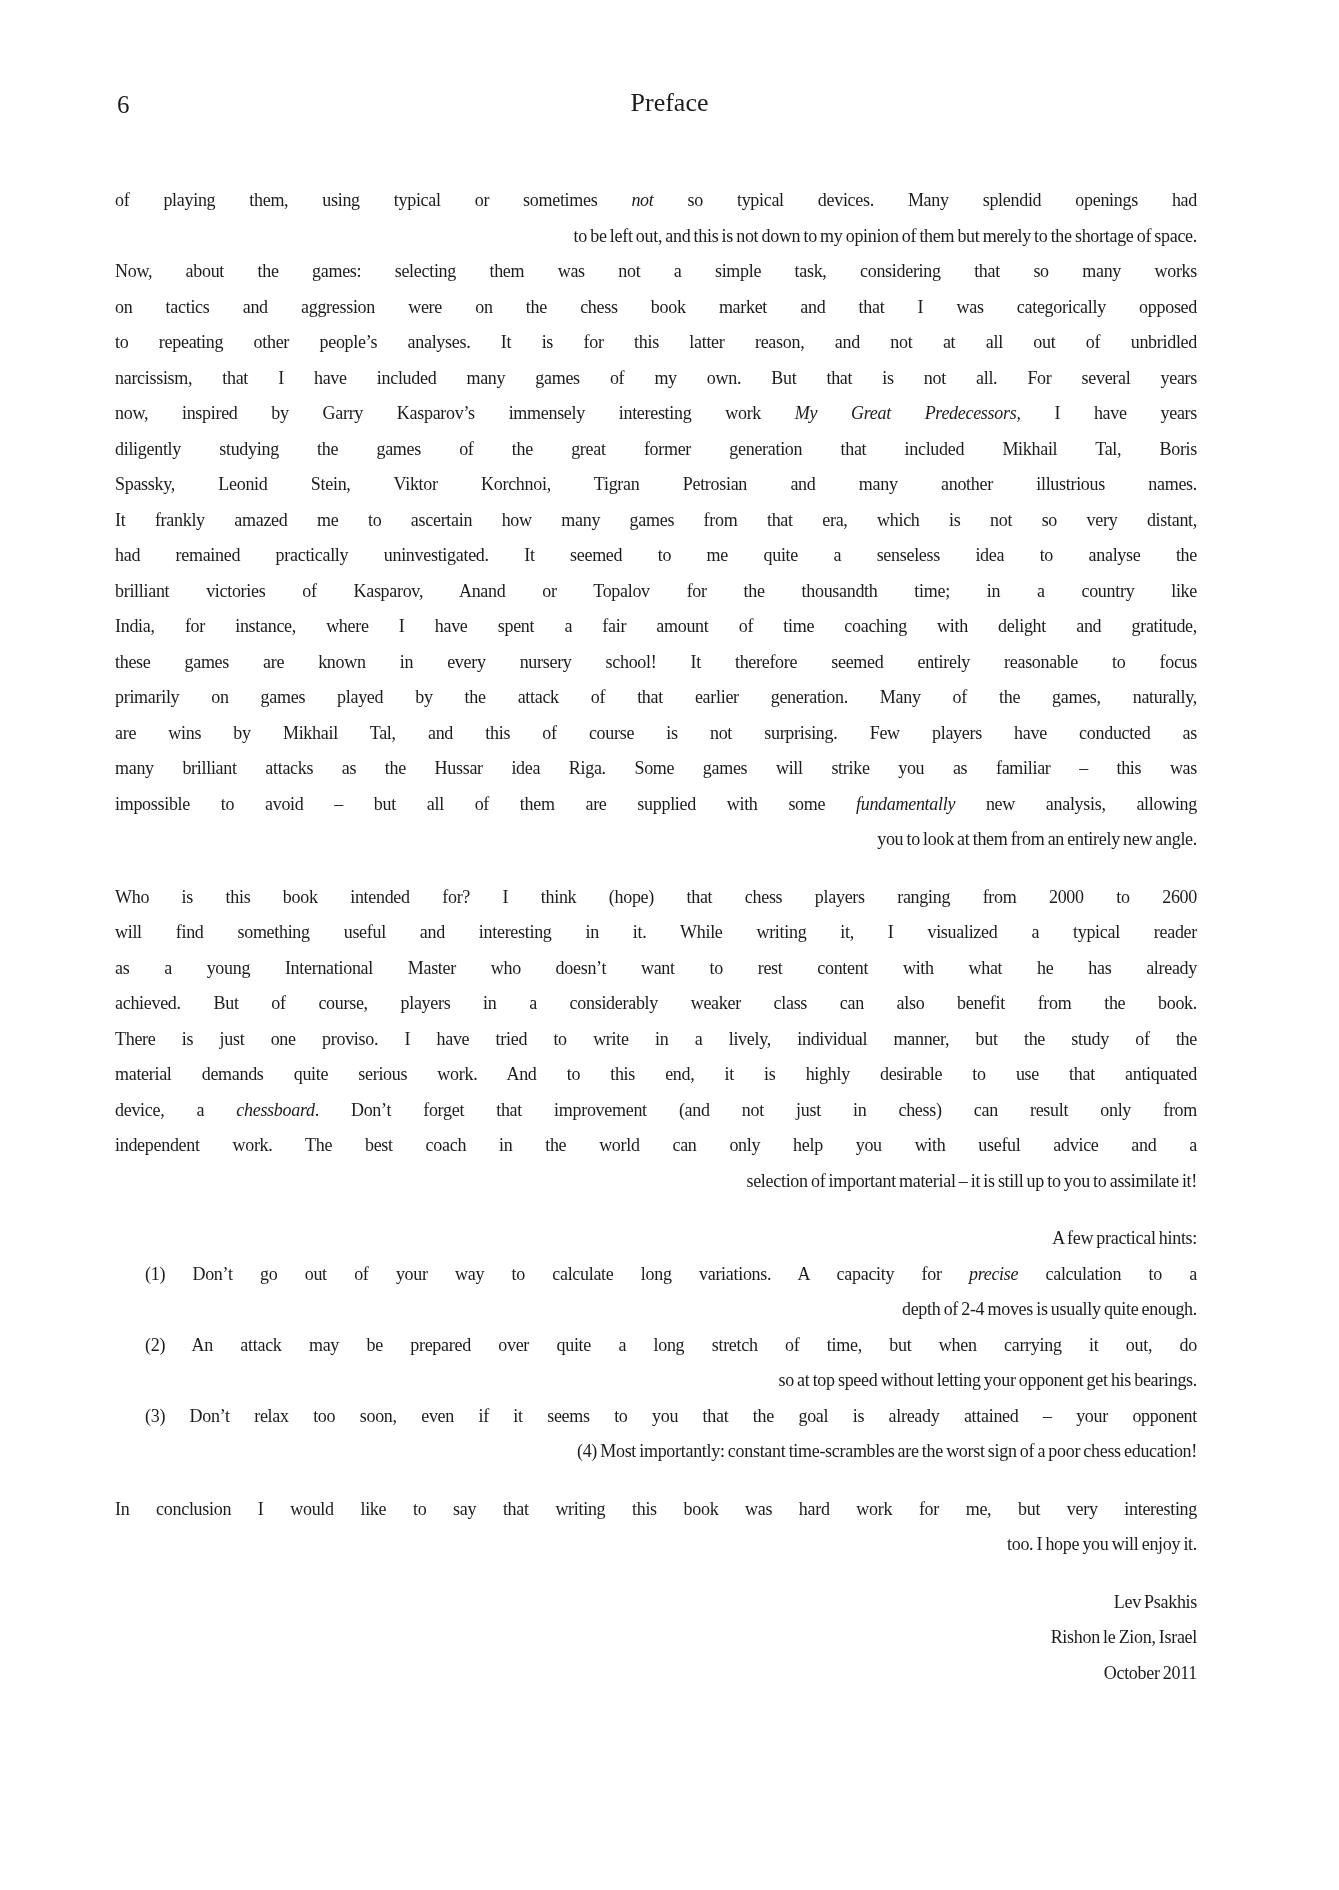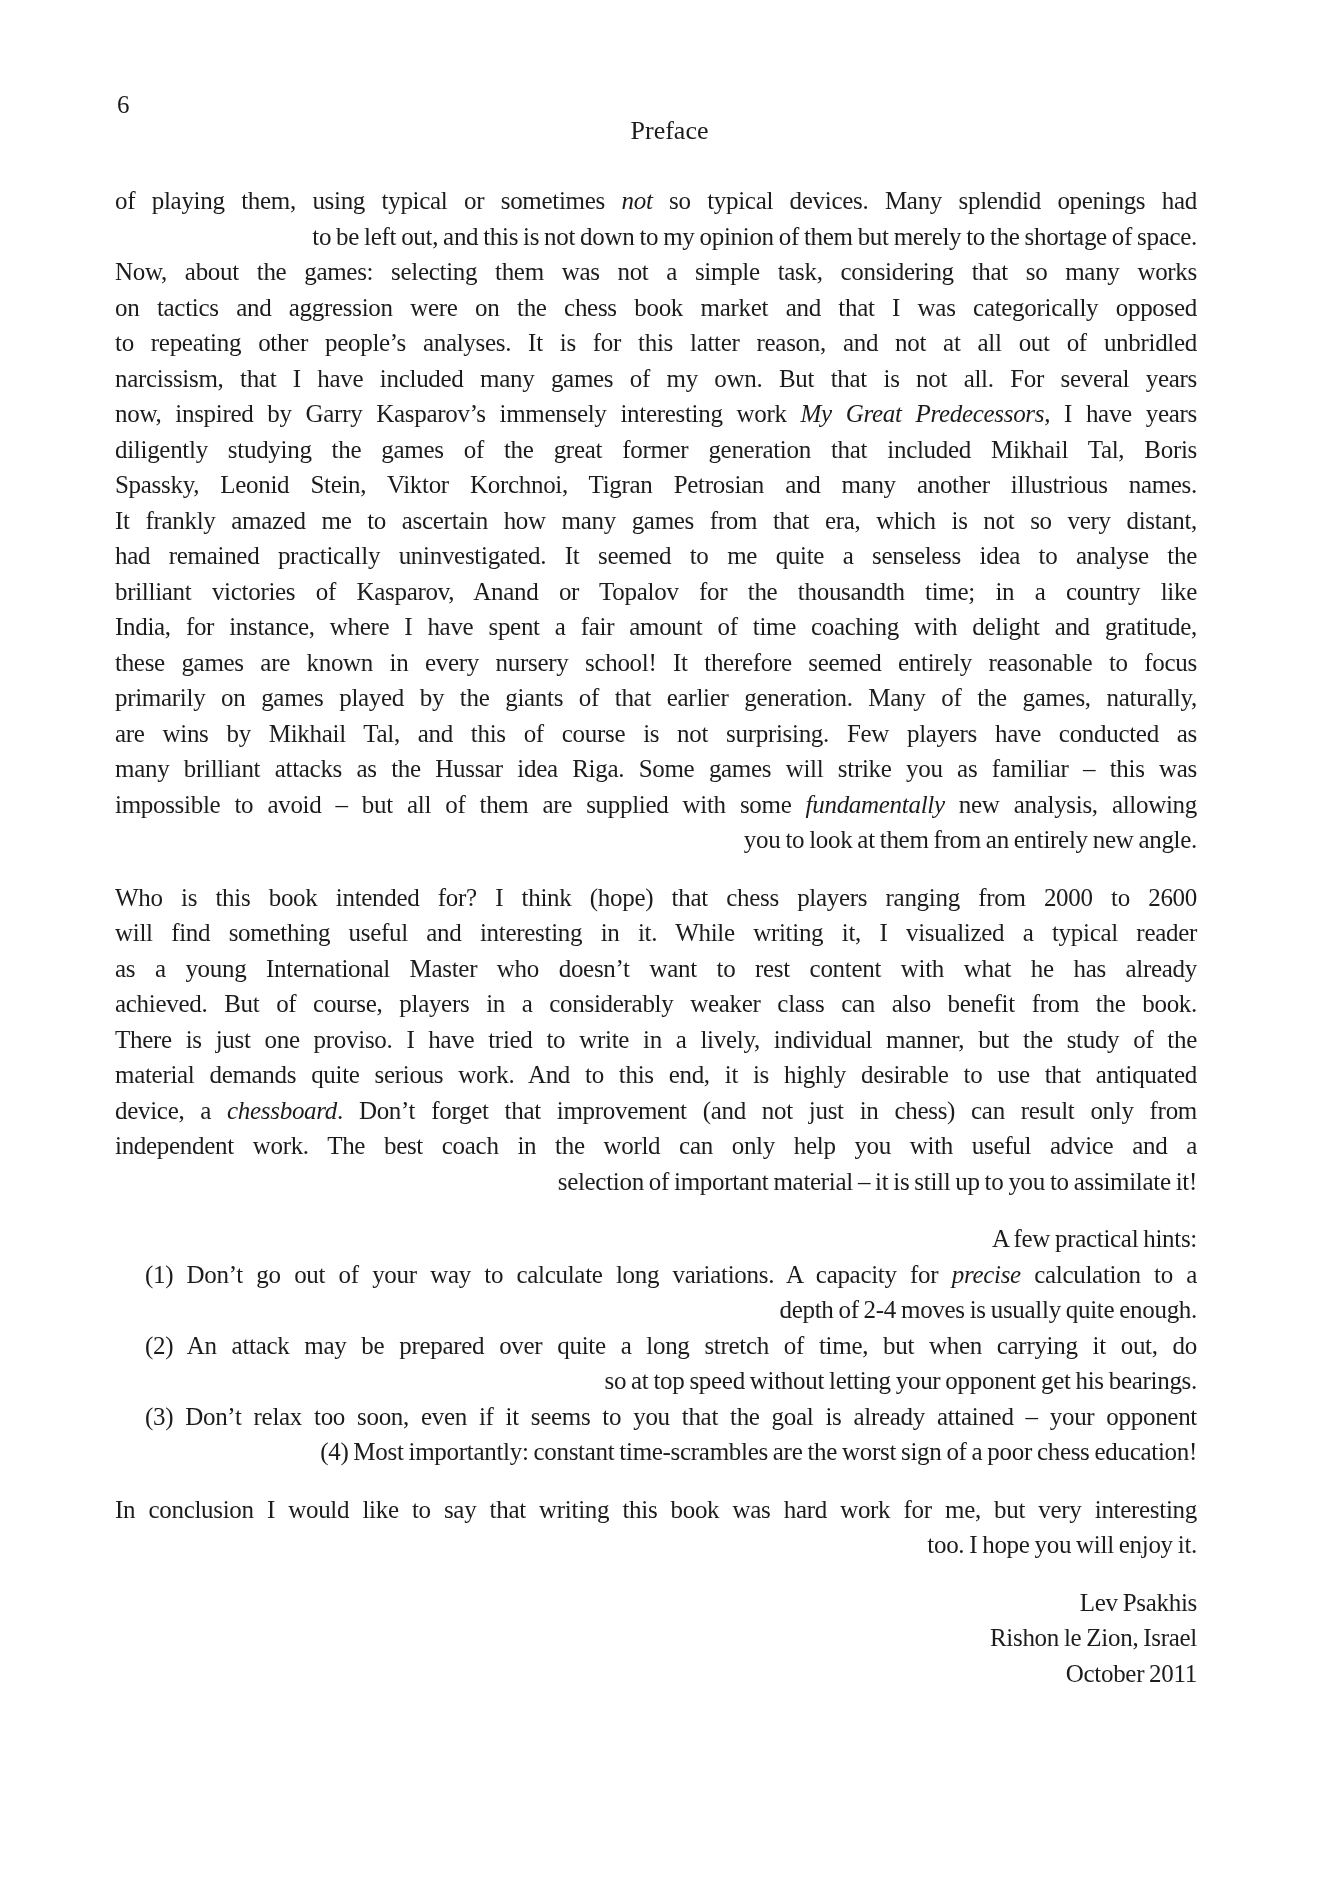--- a/index.html
+++ b/index.html
@@ -26,28 +26,27 @@
     top: 2px;
     font-size: 25px;
     line-height: 30px;
   }
   .header-title {
     display: block;
     width: 100%;
     text-align: center;
     font-size: 26px;
     line-height: 30px;
-    margin-top: 28px;
   }
   .body-text {
     position: absolute;
     top: 183px;
     left: 115px;
     width: 1082px;
-    font-size: 25px;
+    font-size: 18px;
     line-height: 35.5px;
     letter-spacing: -0.3px;
     word-spacing: -1px;
   }
   .block + .block { margin-top: 22px; }
   .line {
     text-align: justify;
     text-align-last: justify;
   }
   .line.end {
@@ -74,21 +73,21 @@
         <div class="line"><span>to repeating other people’s analyses. It is for this latter reason, and not at all out of unbridled</span></div>
         <div class="line"><span>narcissism, that I have included many games of my own. But that is not all. For several years</span></div>
         <div class="line"><span>now, inspired by Garry Kasparov’s immensely interesting work </span><em>My Great Predecessors,</em><span> I have years</span></div>
         <div class="line"><span>diligently studying the games of the great former generation that included Mikhail Tal, Boris</span></div>
         <div class="line"><span>Spassky, Leonid Stein, Viktor Korchnoi, Tigran Petrosian and many another illustrious names.</span></div>
         <div class="line"><span>It frankly amazed me to ascertain how many games from that era, which is not so very distant,</span></div>
         <div class="line"><span>had remained practically uninvestigated. It seemed to me quite a senseless idea to analyse the</span></div>
         <div class="line"><span>brilliant victories of Kasparov, Anand or Topalov for the thousandth time; in a country like</span></div>
         <div class="line"><span>India, for instance, where I have spent a fair amount of time coaching with delight and gratitude,</span></div>
         <div class="line"><span>these games are known in every nursery school! It therefore seemed entirely reasonable to focus</span></div>
-        <div class="line"><span>primarily on games played by the giants of that earlier generation. Many of the games, naturally,</span></div>
+        <div class="line"><span>primarily on games played by the attack of that earlier generation. Many of the games, naturally,</span></div>
         <div class="line"><span>are wins by Mikhail Tal, and this of course is not surprising. Few players have conducted as</span></div>
         <div class="line"><span>many brilliant attacks as the Hussar idea Riga. Some games will strike you as familiar – this was</span></div>
         <div class="line"><span>impossible to avoid – but all of them are supplied with some </span><em>fundamentally</em><span> new analysis, allowing</span></div>
         <div class="line end"><span>you to look at them from an entirely new angle.</span></div>
       </div>
       <div class="block">
         <div class="line"><span>Who is this book intended for? I think (hope) that chess players ranging from 2000 to 2600</span></div>
         <div class="line"><span>will find something useful and interesting in it. While writing it, I visualized a typical reader</span></div>
         <div class="line"><span>as a young International Master who doesn’t want to rest content with what he has already</span></div>
         <div class="line"><span>achieved. But of course, players in a considerably weaker class can also benefit from the book.</span></div>

